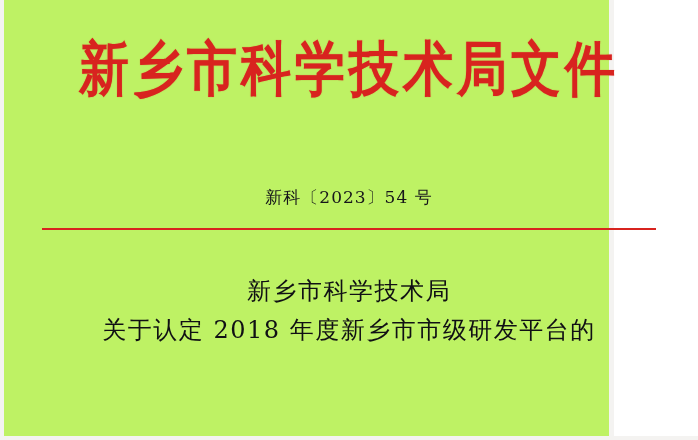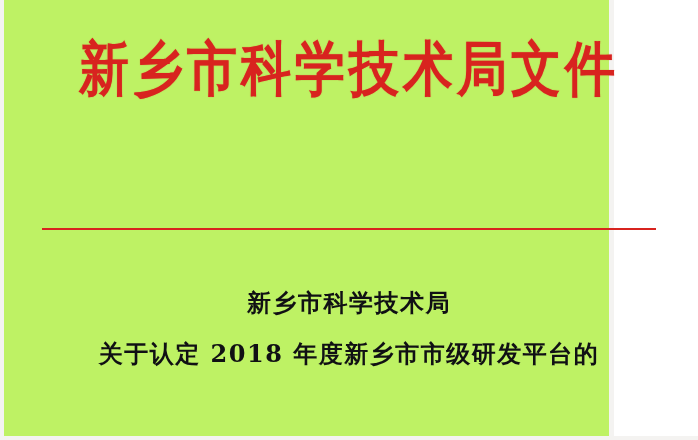--- a/index.html
+++ b/index.html
@@ -73,26 +73,25 @@
   .title-block {
     position: absolute;
     top: 272px;
     left: 0;
     width: 698px;
     text-align: center;
     color: #101014;
   }
 
   .title-line {
-    font-weight: bold;
+    font-weight: normal;
     font-size: 24px;
     line-height: 1.62;
     letter-spacing: 1.5px;
     white-space: nowrap;
-    margin-top: 12px;
   }
 
   .title-line.line-3 {
     letter-spacing: 14px;
     padding-left: 14px;
   }
 
   
   .scan-edge-left,
   .scan-edge-right,
@@ -111,20 +110,21 @@
 <div class="doc">
 
   <div class="scan-edge-left"></div>
   <div class="scan-edge-right"></div>
   <div class="scan-edge-bottom"></div>
 
   <div class="doc-header">
     <span class="doc-header-title">新乡市科学技术局文件</span>
   </div>
 
+  <div class="doc-number">新科〔2023〕54 号</div>
 
   <div class="red-rule"></div>
 
   <div class="title-block">
     <div class="title-line line-1">新乡市科学技术局</div>
     <div class="title-line line-2">关于认定 2018 年度新乡市市级研发平台的</div>
   </div>
 
 </div>
 

